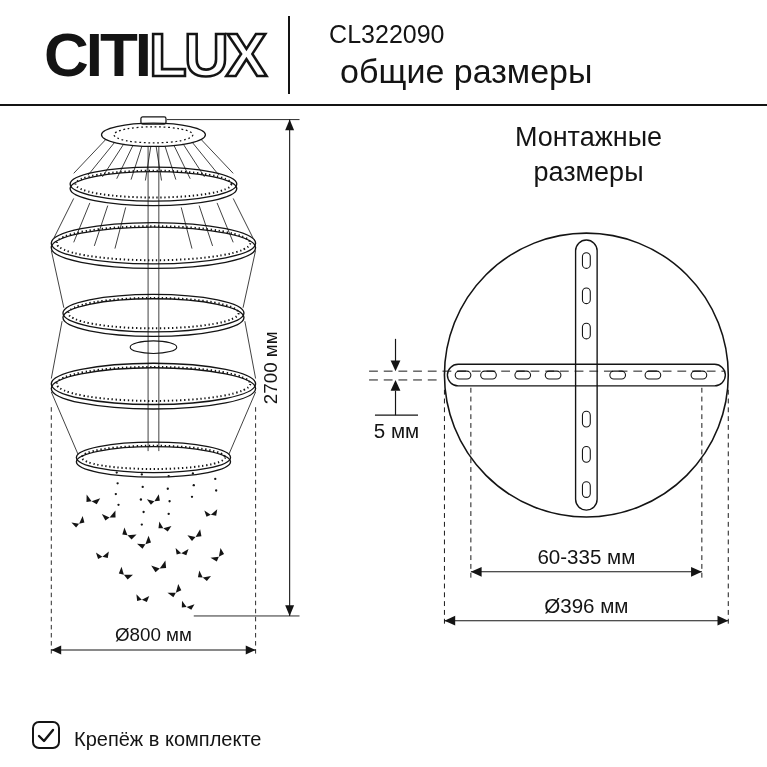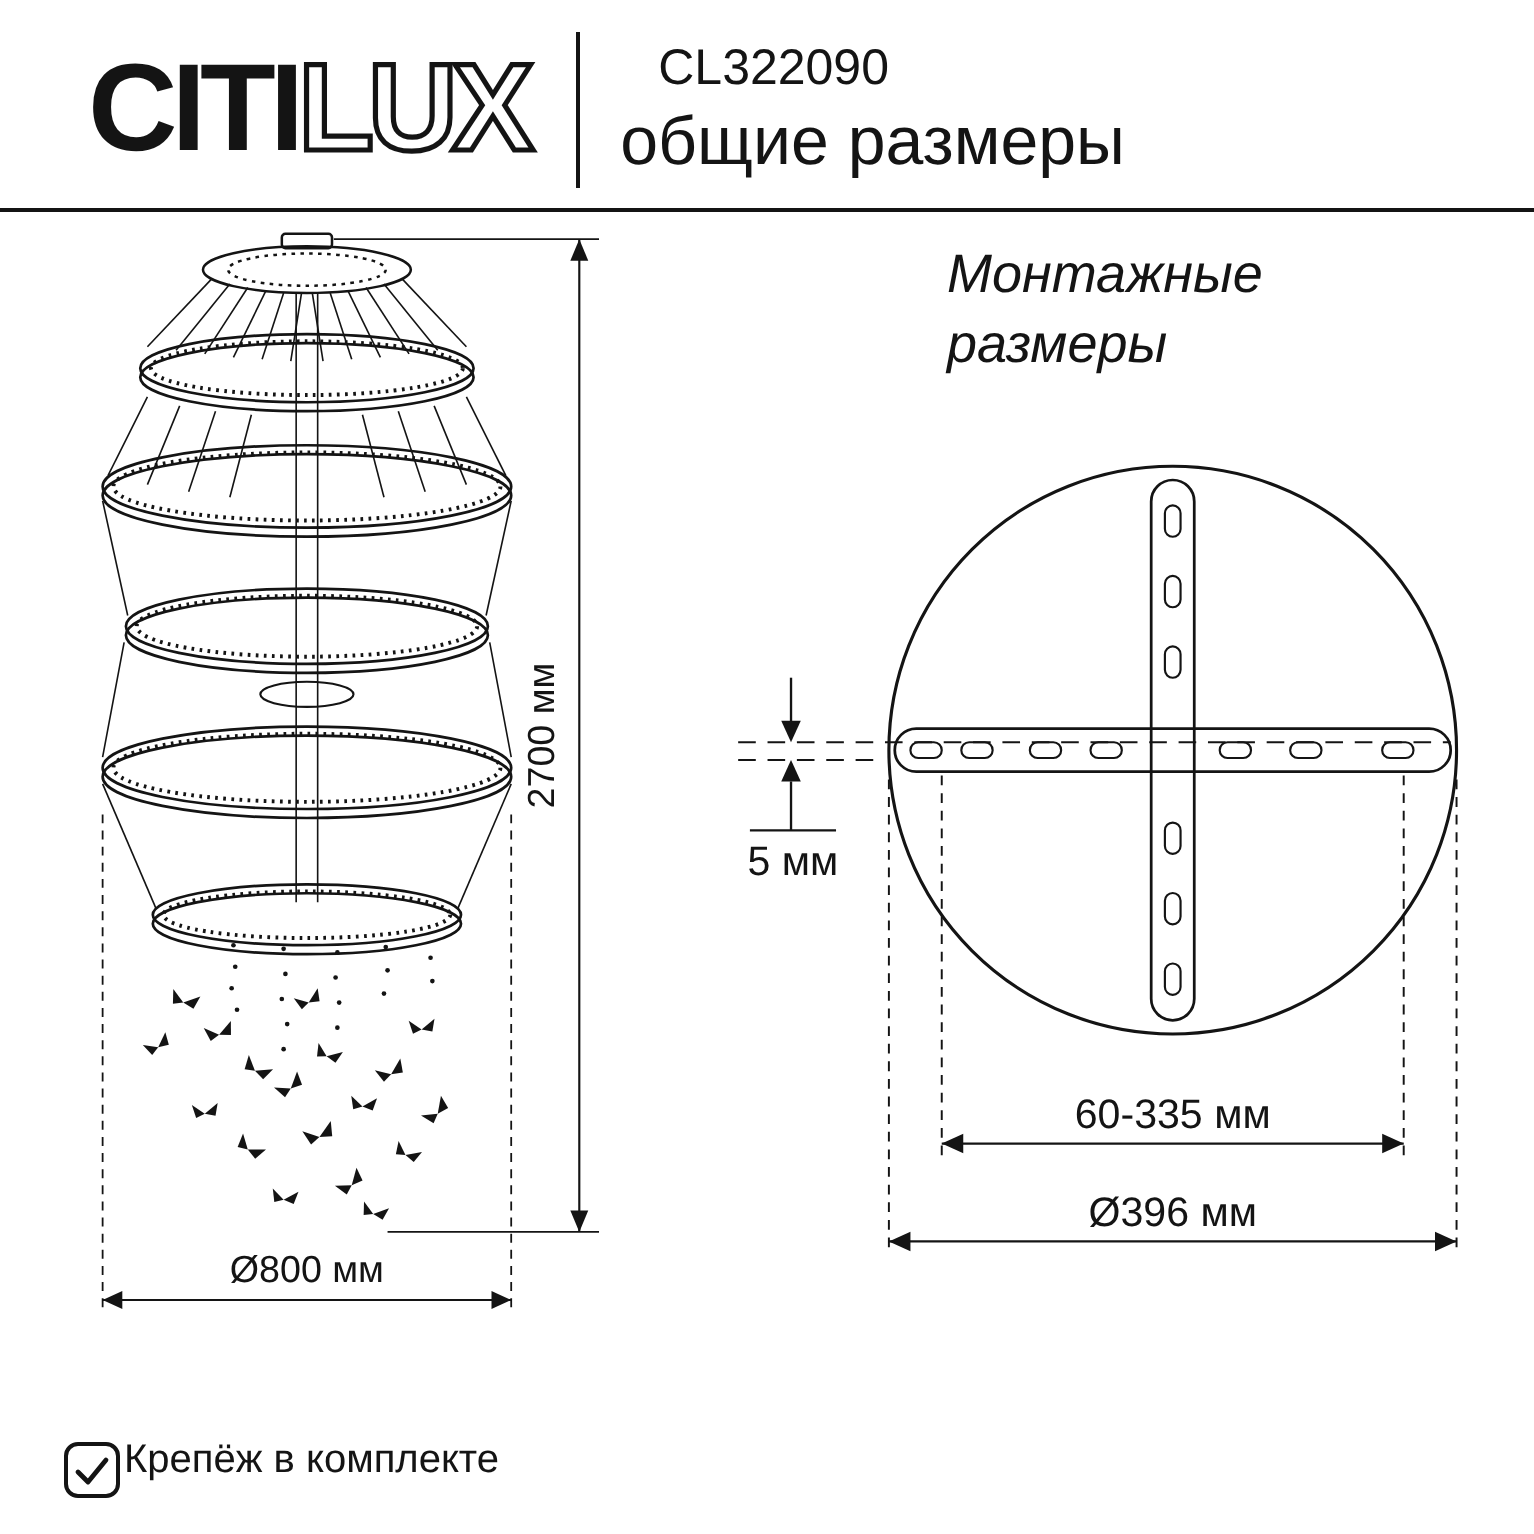--- a/index.html
+++ b/index.html
@@ -9,32 +9,32 @@
     display:flex;flex-direction:column;box-sizing:border-box;overflow:hidden;position:relative;
   }
   
   .header{display:flex;align-items:center;padding:16px 28px 10px 44px;}
   .brand{font-size:62px;font-weight:800;letter-spacing:-3px;line-height:1;white-space:nowrap;}
   .brand-solid{color:#141414;}
   .brand-outline{color:#fff;-webkit-text-stroke:2.6px #141414;}
   .header-divider{width:2px;background:#141414;height:78px;margin:0 20px 0 24px;flex:none;}
   .header-meta{display:flex;flex-direction:column;justify-content:center;}
   .model{font-size:25px;margin-bottom:3px;margin-left:19px;}
-  .subtitle{font-size:34px;}
+  .subtitle{font-size:34px;margin-left:30px;}
   .rule{border:0;border-top:2px solid #141414;margin:0;}
   
   .main{display:flex;flex:1;min-height:0;}
   .figure-left{width:330px;flex:none;padding:10px 0 0 16px;}
   .figure-right{flex:1;display:flex;flex-direction:column;align-items:center;}
-  .mounting-title{font-size:27px;text-align:left;width:230px;margin:14px 0 4px 64px;line-height:1.3;font-style:italic;}
+  .mounting-title{font-size:27px;text-align:center;width:230px;margin:14px 0 4px 64px;line-height:1.3;}
   svg{display:block;}
   svg text{font-family:"Liberation Sans",sans-serif;fill:#141414;}
   .ink{stroke:#141414;fill:none;}
   
-  .footer{display:flex;align-items:flex-start;gap:0;margin:auto 0 16px 30px;}
+  .footer{display:flex;align-items:flex-end;gap:12px;margin:auto 0 16px 30px;}
   .footer-note{font-size:20px;}
 </style>
 </head>
 <body>
 
 <div class="sheet">
 
   <div class="header">
     <div class="brand">
       <span class="brand-solid">CITI</span><span class="brand-outline">LUX</span>

